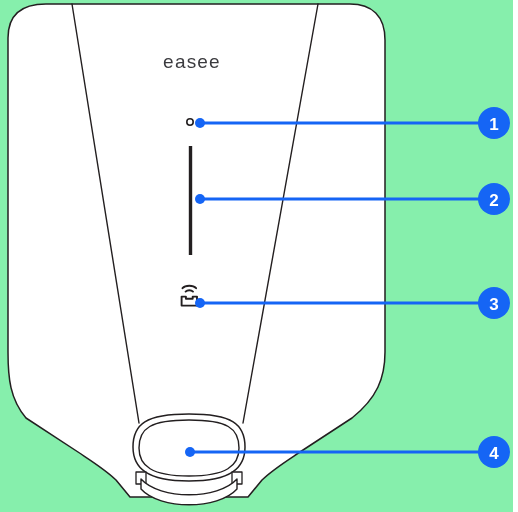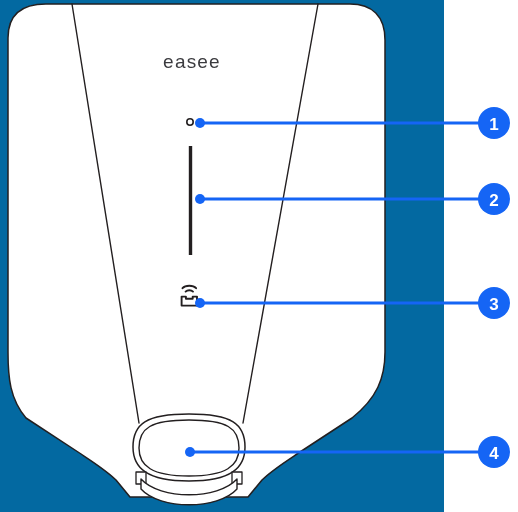--- a/index.html
+++ b/index.html
@@ -8,23 +8,23 @@
     background: #ffffff;
   }
   body {
     width: 518px;
     height: 512px;
     font-family: "Liberation Sans", sans-serif;
     overflow: hidden;
   }
   #diagram-root {
     position: relative;
-    width: 444px;
+    width: 513px;
     height: 512px;
-    background: #0369a1;
+    background: #86efac;
   }
   #diagram-svg {
     position: absolute;
     left: 0;
     top: 0;
     width: 518px;
     height: 512px;
     display: block;
   }
   .badge-label {

